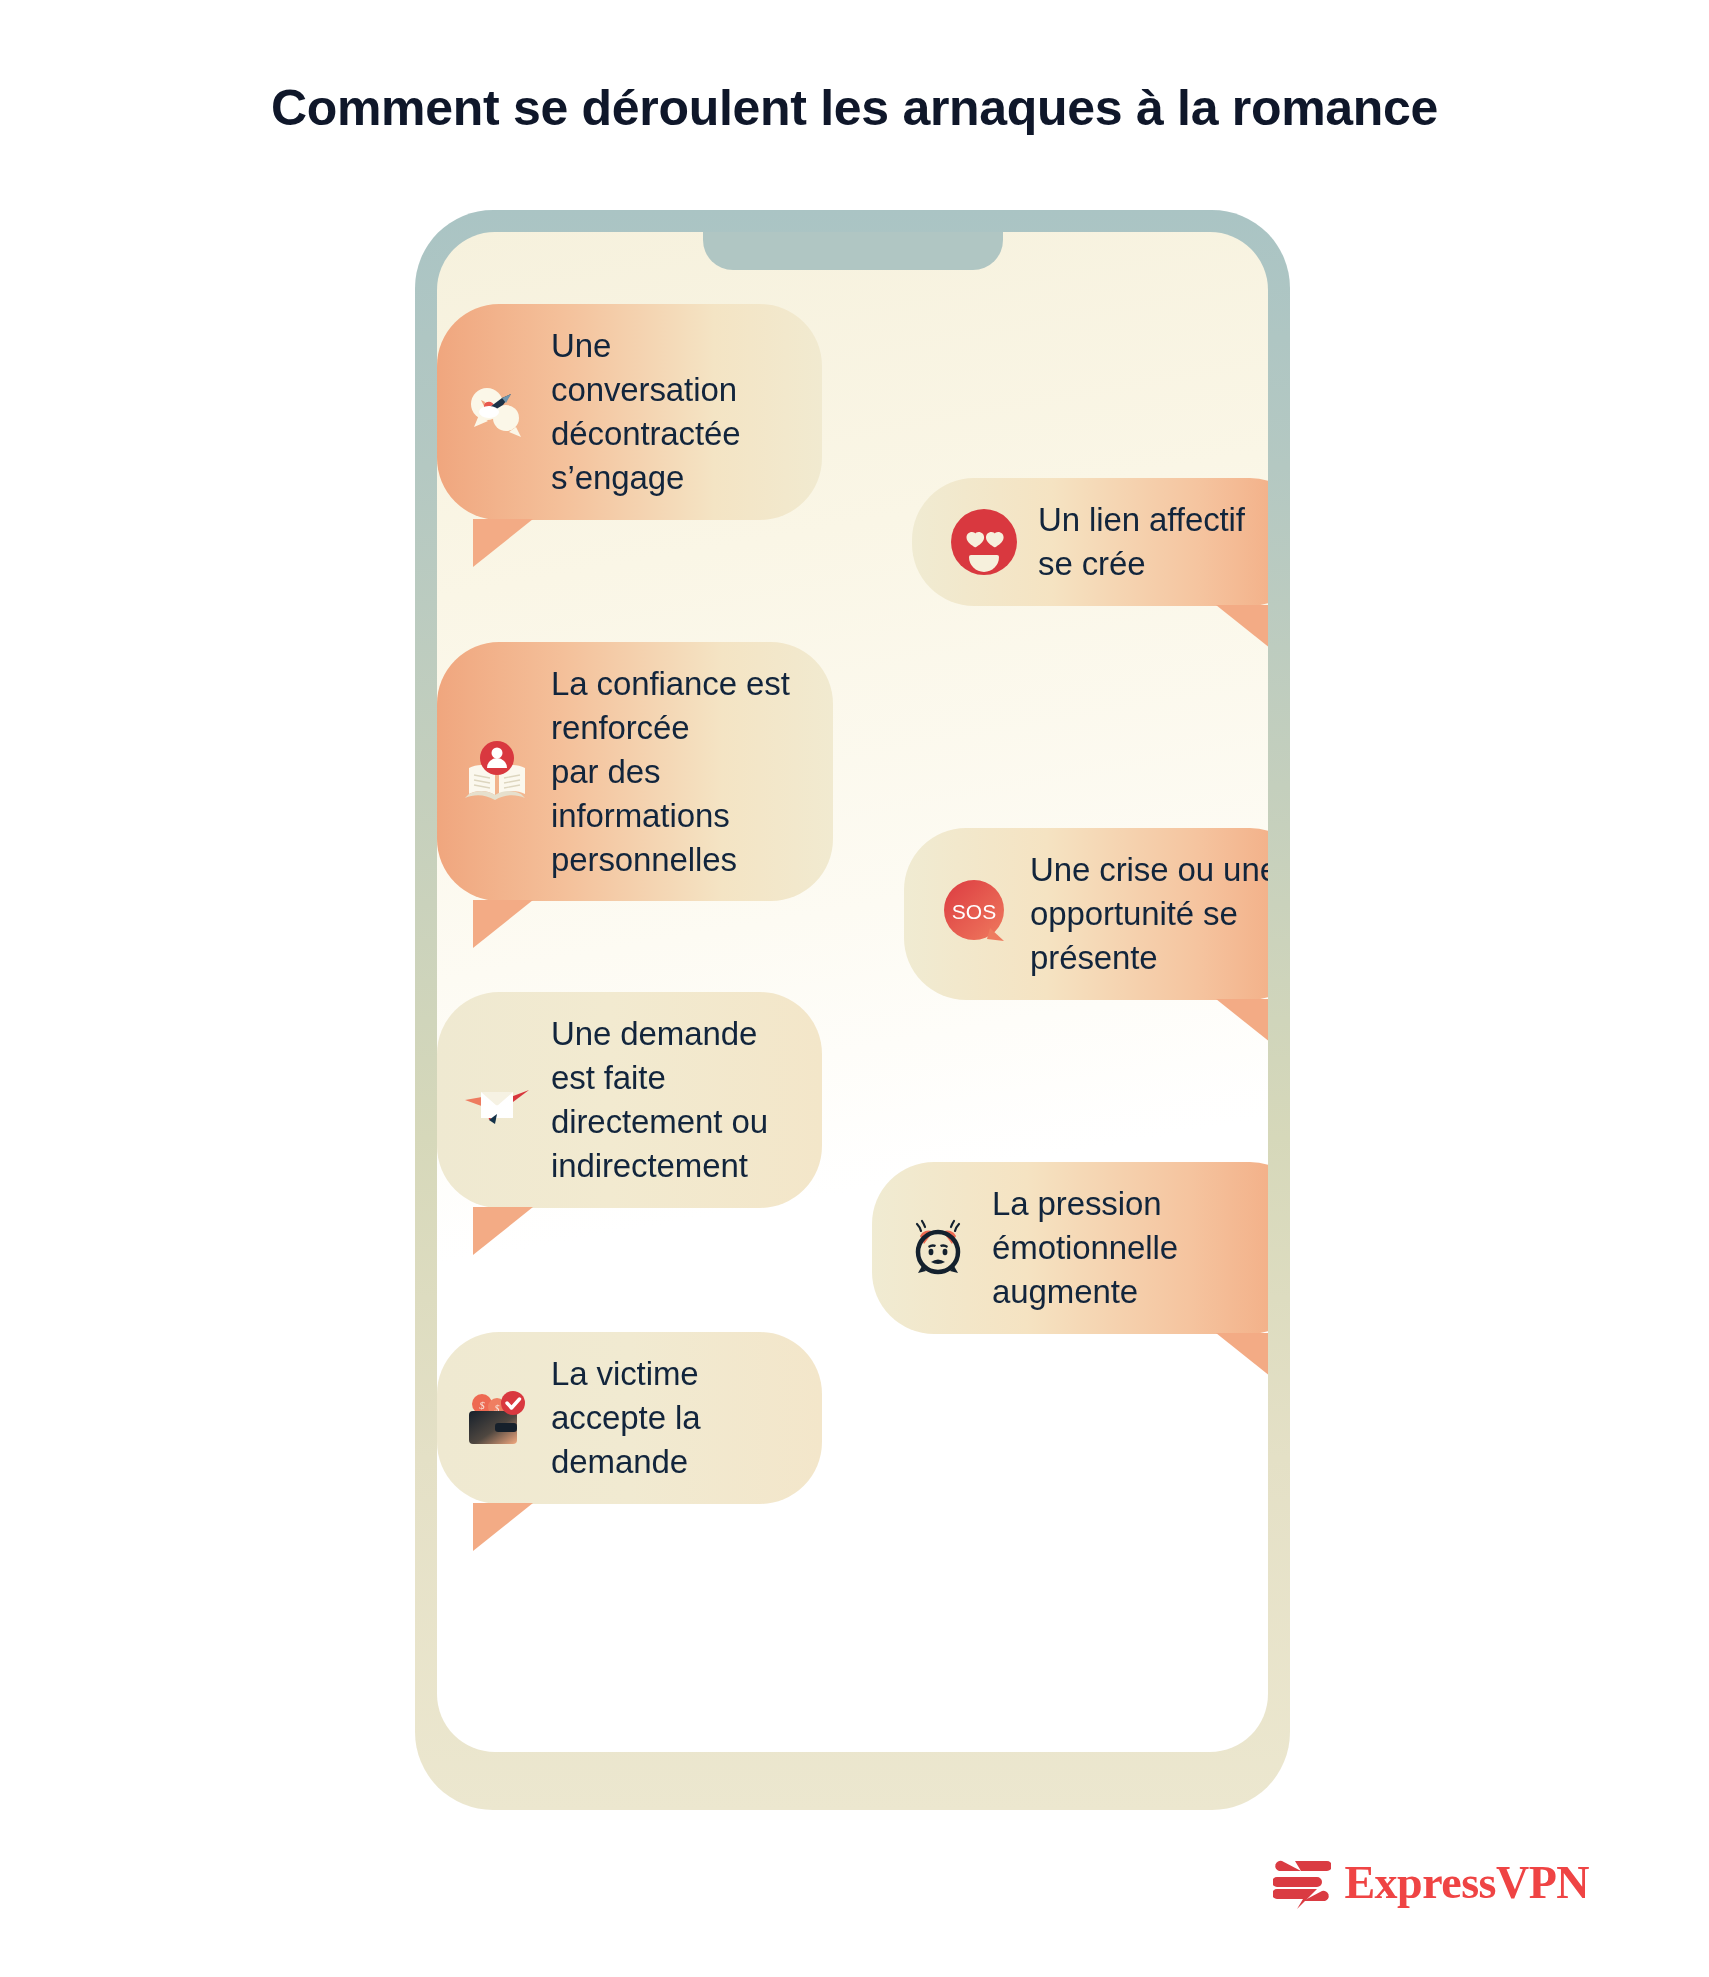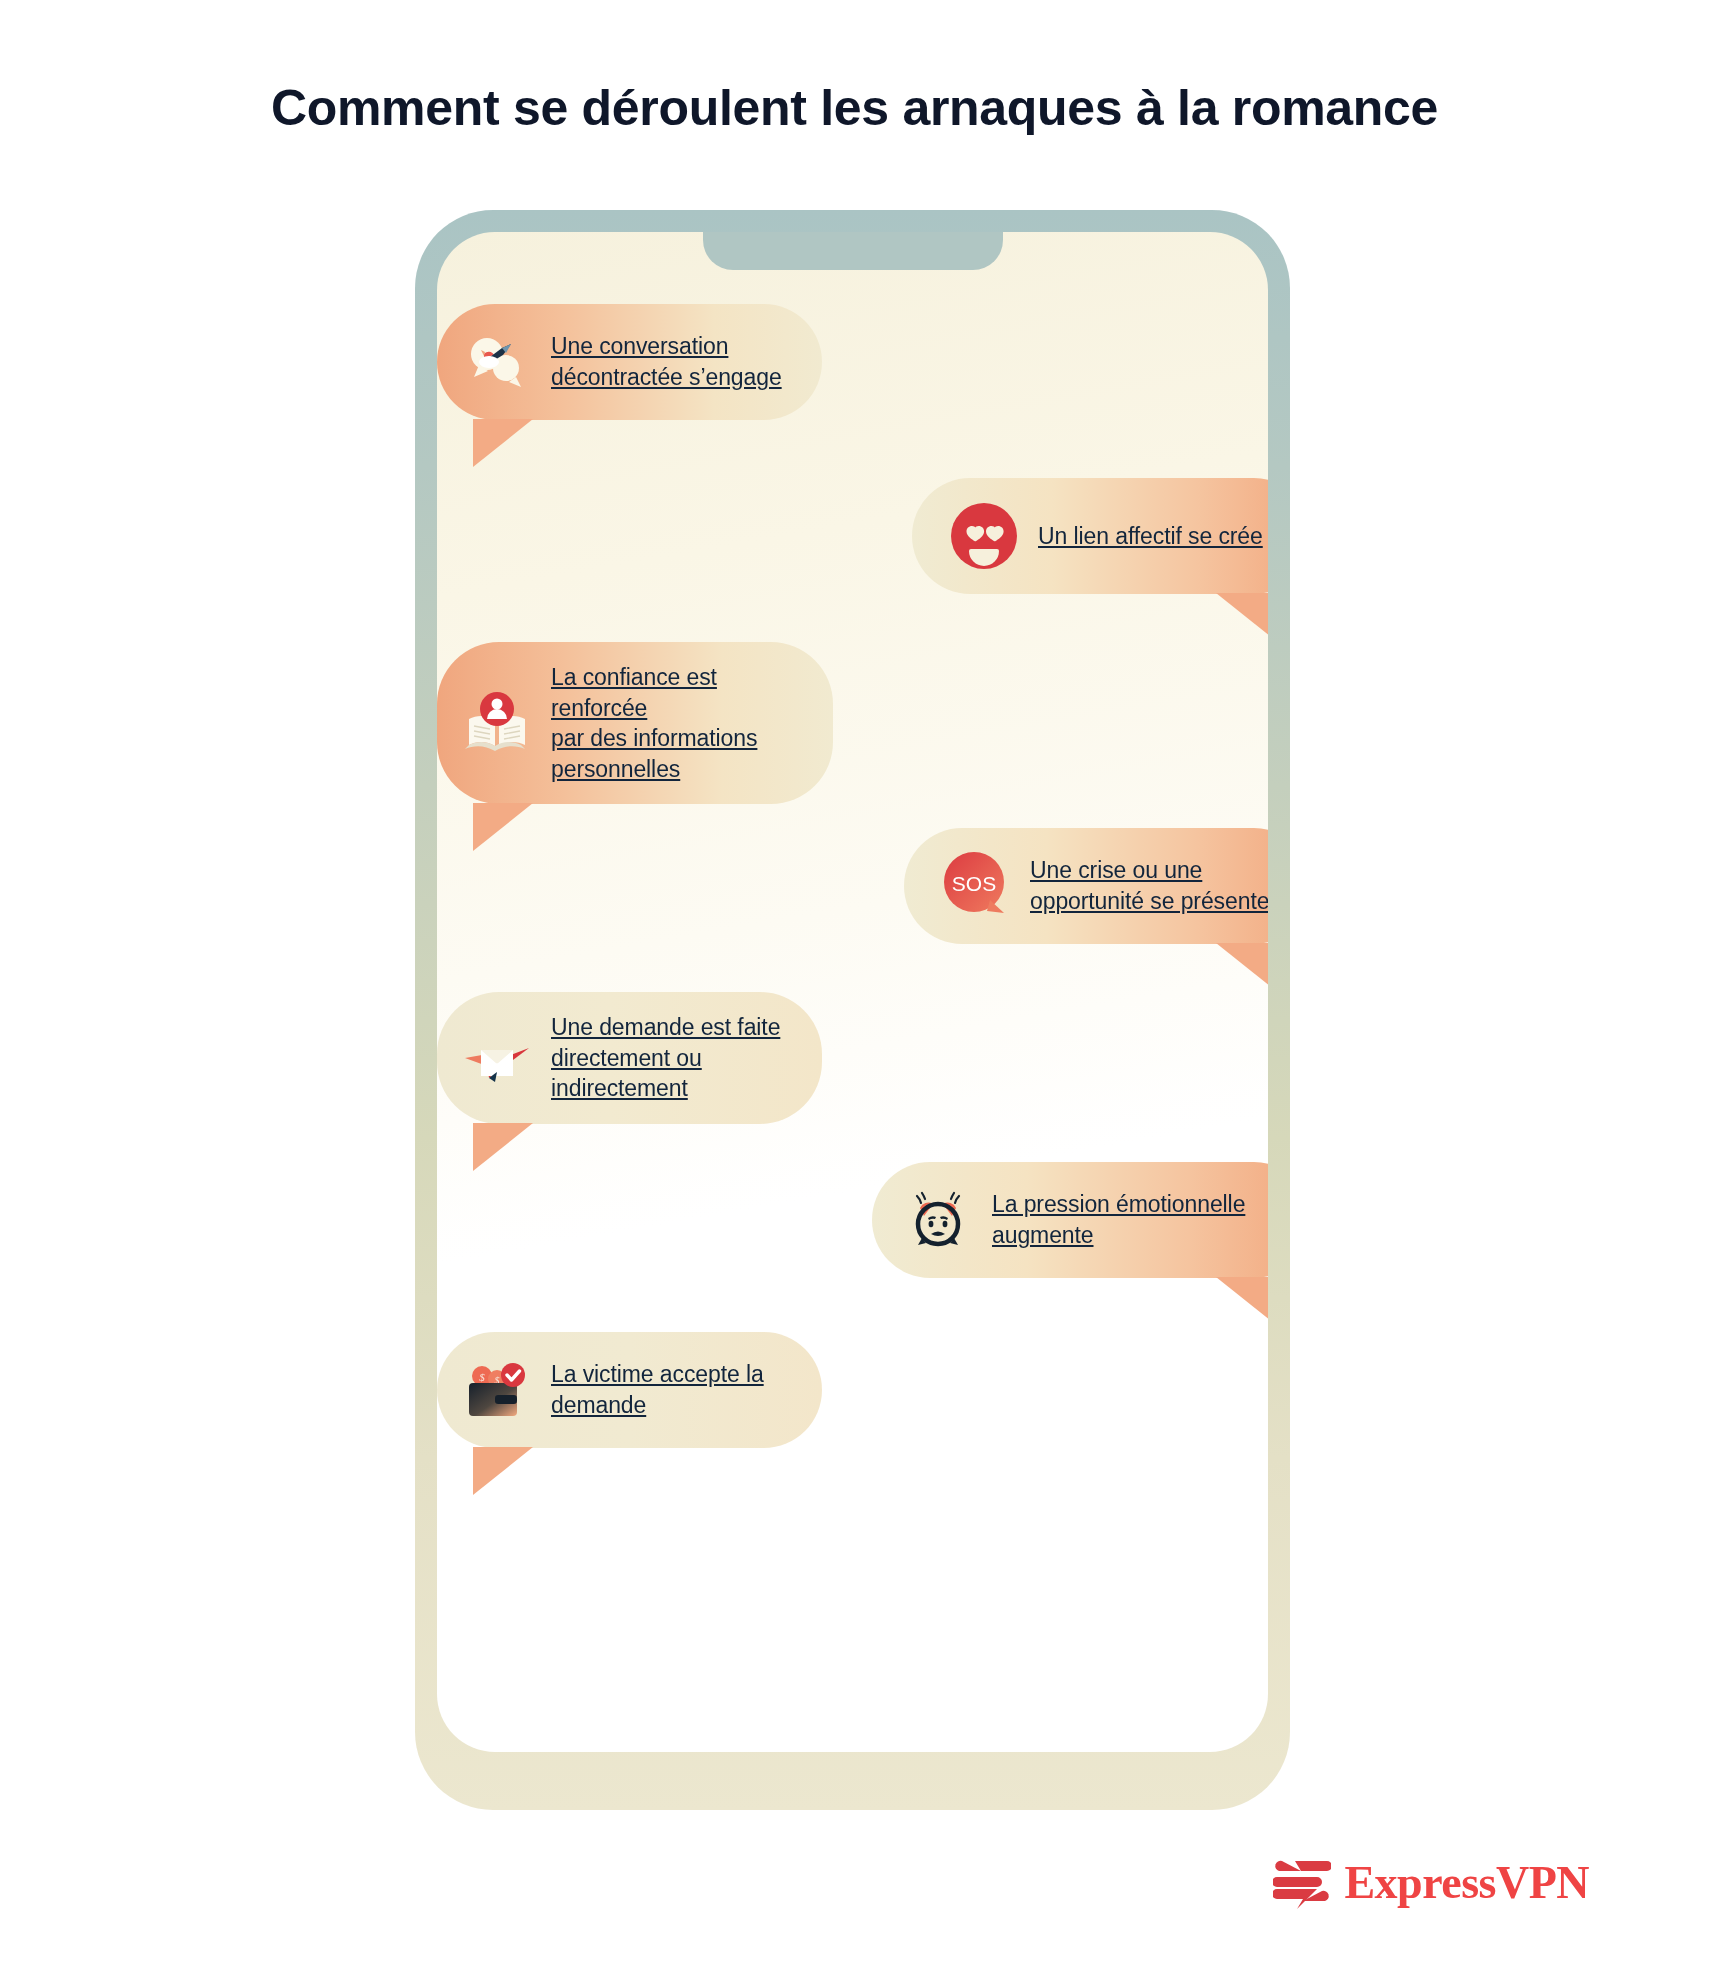--- a/index.html
+++ b/index.html
@@ -115,26 +115,25 @@
   .bubble-icon {
     flex: 0 0 auto;
     width: 76px;
     height: 76px;
     margin-right: 16px;
     display: flex;
     align-items: center;
     justify-content: center;
   }
   .bubble-text {
-    font-size: 23px;
+    font-size: 33px;
     line-height: 1.33;
     color: #12253c;
     white-space: pre-line;
     letter-spacing: -0.1px;
-    text-decoration: underline;
   }
 
   
   .brand-logo {
     position: absolute;
     right: 120px;
     bottom: 68px;
     display: flex;
     align-items: center;
   }

